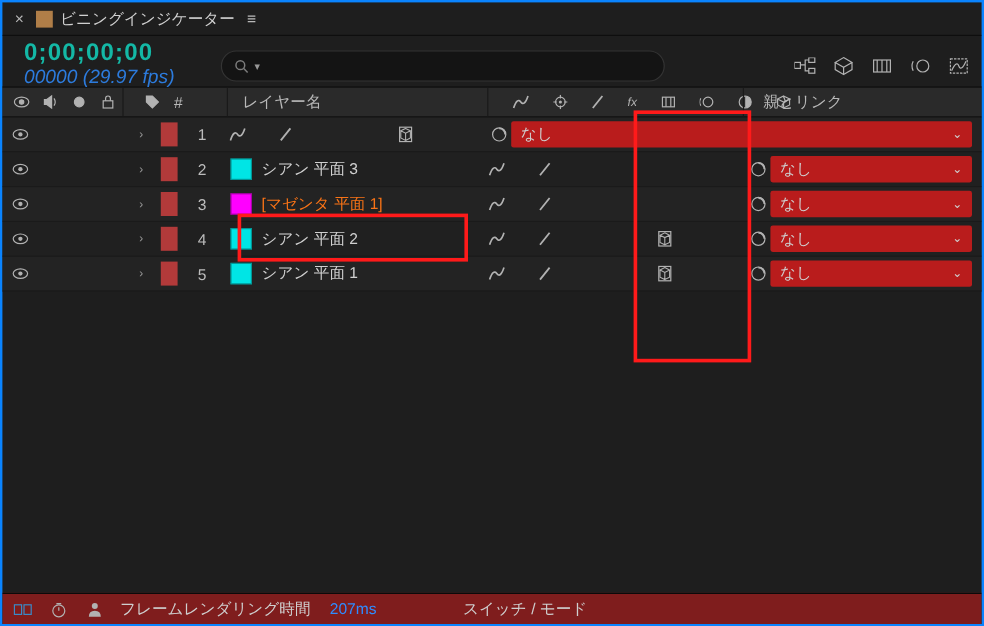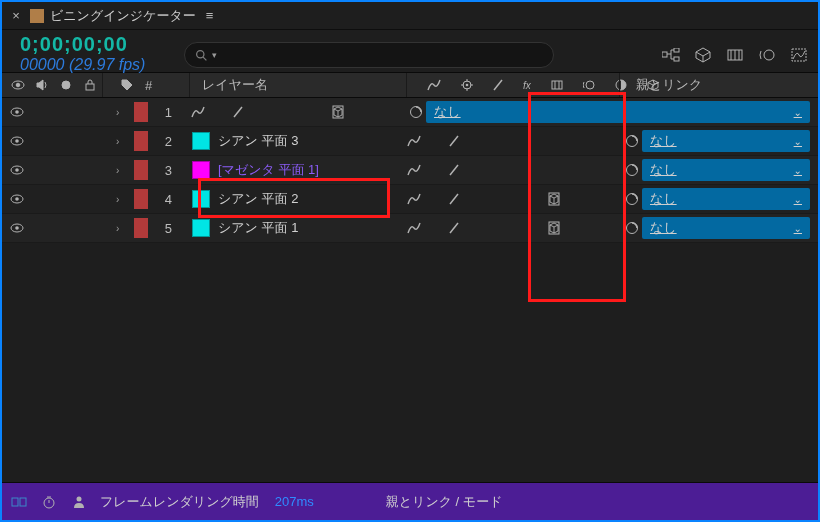--- a/index.html
+++ b/index.html
@@ -43,28 +43,28 @@
   
   .rows { }
   .row { display:flex; align-items:center; height:29px; background:#232323; border-bottom:1px solid #1a1a1a;}
   .row:nth-child(even){ background:#202020;}
   .row .c { display:flex; align-items:center; height:100%; }
   .eye { width:18px; display:flex; justify-content:center;}
   .colorchip { width:14px; height:20px; }
   .twirl { width:10px; color:#9a9a9a; font-size:10px;}
   .labelchip { width:18px; height:18px; border:1px solid #00000055;}
   .lname { color:#d0d0d0; }
-  .lname.bracket { color:#8b5cf6;}
+  .lname.bracket { color:#f97316;}
   .sw { width:20px; display:flex; justify-content:center;}
   .sw svg { fill:#b2b2b2; stroke:#b2b2b2;}
-  .parentsel { flex:1; height:22px; background:#0369a1; display:flex; align-items:center; padding:0 8px; color:#cfcfcf; margin-right:8px; border-radius:2px;text-decoration:underline;}
+  .parentsel { flex:1; height:22px; background:#b91c1c; display:flex; align-items:center; padding:0 8px; color:#cfcfcf; margin-right:8px; border-radius:2px;}
   .parentsel .chev { margin-left:auto; font-size:10px; color:#cfcfcf;}
 
   
-  .footer { position:absolute; left:0; right:0; bottom:0; height:38px; background:#4c1d95; border-top:1px solid #0a0a0a; display:flex; align-items:center; padding:0 8px; gap:12px;}
+  .footer { position:absolute; left:0; right:0; bottom:0; height:26px; background:#7f1d1d; border-top:1px solid #0a0a0a; display:flex; align-items:center; padding:0 8px; gap:12px;}
   .footer .ficon { width:18px; height:18px; display:flex; align-items:center; justify-content:center;}
   .footer .ftxt { color:#cfcfcf; }
   .footer .fval { color:#2f8cff; margin-left:4px;}
   .footer .mode { margin-left:60px; color:#cfcfcf;}
 
   
   .callout { position:absolute; border:3px solid #ff1a1a; pointer-events:none;}
   .callout.a { left:196px; top:176px; width:192px; height:40px;}
   .callout.b { left:526px; top:90px; width:98px; height:210px;}
 
@@ -526,16 +526,16 @@
         </svg>
       </span>
   <span class="ficon">
         <svg width="14" height="14" viewBox="0 0 14 14">
           <circle cx="7" cy="4" r="2.5" fill="#b2b2b2"></circle>
           <path d="M2 13 Q2 8 7 8 Q12 8 12 13" fill="#b2b2b2"></path>
         </svg>
       </span>
   <span class="ftxt">フレームレンダリング時間</span>
   <span class="fval">207ms</span>
-  <span class="mode">親とリンク / モード</span>
+  <span class="mode">スイッチ / モード</span>
 </div>
 
 </div>
 
 </body></html>

